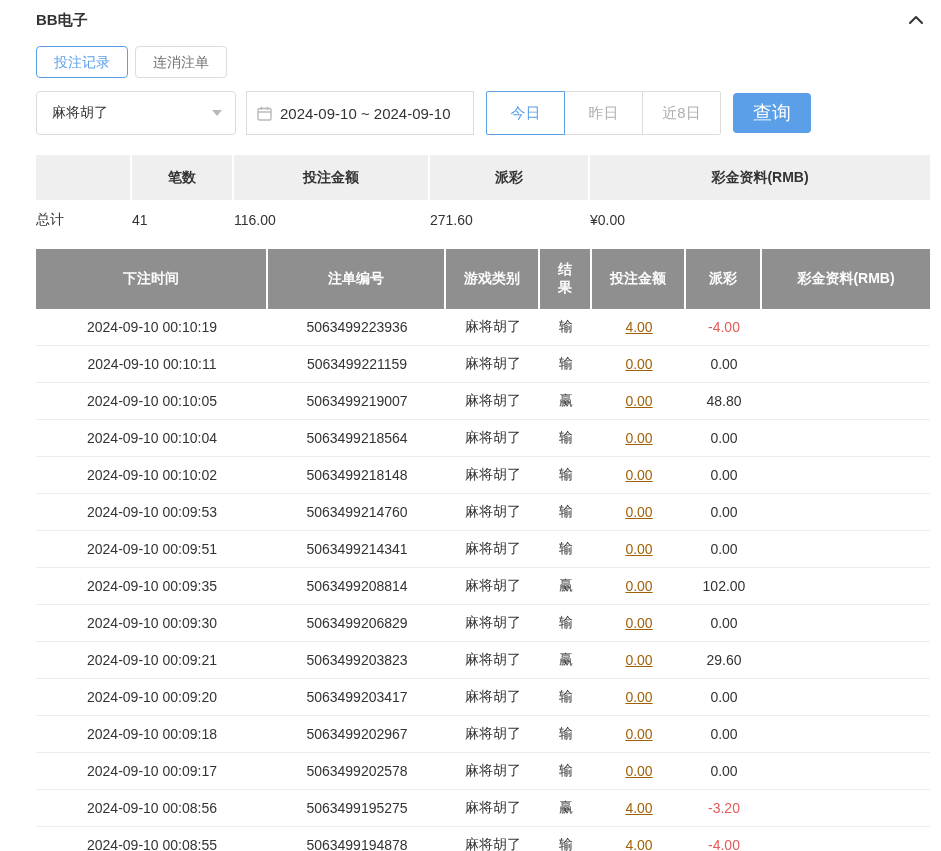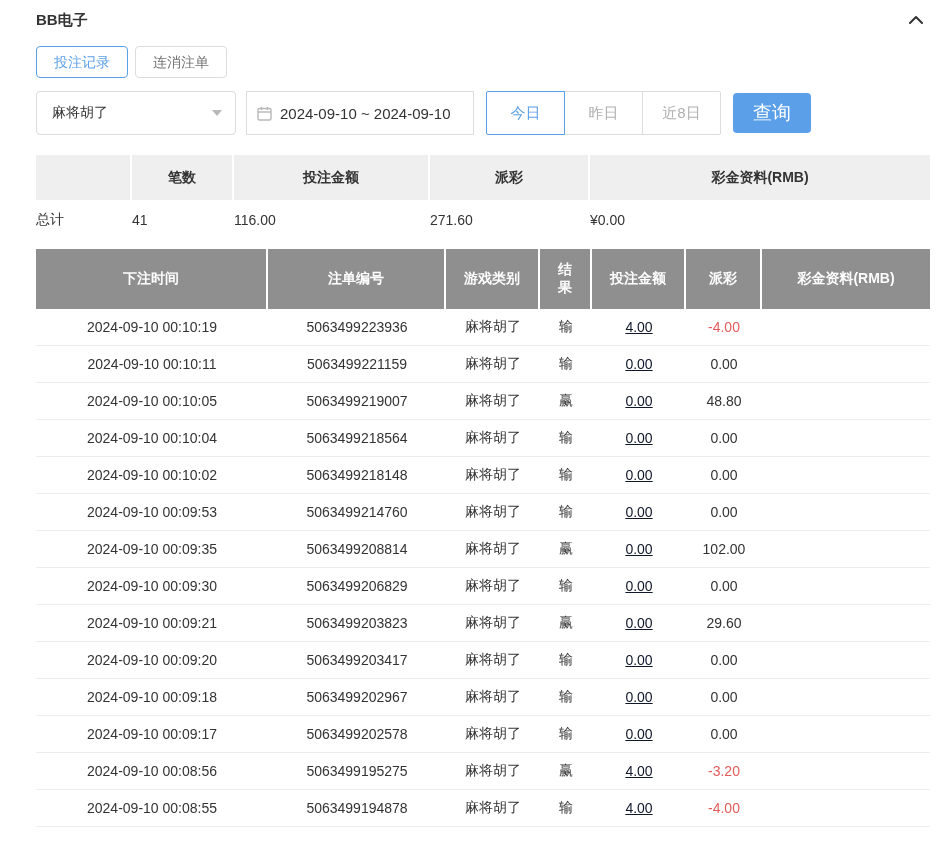--- a/index.html
+++ b/index.html
@@ -68,21 +68,21 @@
   .bet-table { margin-top: 10px; font-size: 14px; }
   .bet-table thead th {
     background: #8f8f8f; color: #fdfdfd; height: 38px; font-weight: bold; font-size: 14px;
     text-align: center; border-right: 2px solid #fff; padding: 12px;
   }
   .bet-table thead th:last-child { border-right: none; }
   .bet-table tbody td {
     height: 37px; text-align: center; border-bottom: 1px solid #ededed; padding: 0;
     background: #fff;
   }
-  .bet-link { color: #0f172a; text-decoration: underline; cursor: pointer; }
+  .bet-link { color: #a16207; text-decoration: underline; cursor: pointer; }
   .negative { color: #e45b5b; }
 </style>
 </head>
 <body>
 
 <div class="panel">
 
   <div class="panel-header">
     <h2 class="panel-title">BB电子</h2>
     <span class="collapse-btn">
@@ -219,20 +219,29 @@
         <tr>
           <td>2024-09-10 00:09:53</td>
           <td>5063499214760</td>
           <td>麻将胡了</td>
           <td>输</td>
           <td><a class="bet-link">0.00</a></td>
           <td>0.00</td>
           <td></td>
         </tr>
         <tr>
+          <td>2024-09-10 00:09:51</td>
+          <td>5063499214341</td>
+          <td>麻将胡了</td>
+          <td>输</td>
+          <td><a class="bet-link">0.00</a></td>
+          <td>0.00</td>
+          <td></td>
+        </tr>
+        <tr>
           <td>2024-09-10 00:09:35</td>
           <td>5063499208814</td>
           <td>麻将胡了</td>
           <td>赢</td>
           <td><a class="bet-link">0.00</a></td>
           <td>102.00</td>
           <td></td>
         </tr>
         <tr>
           <td>2024-09-10 00:09:30</td>

